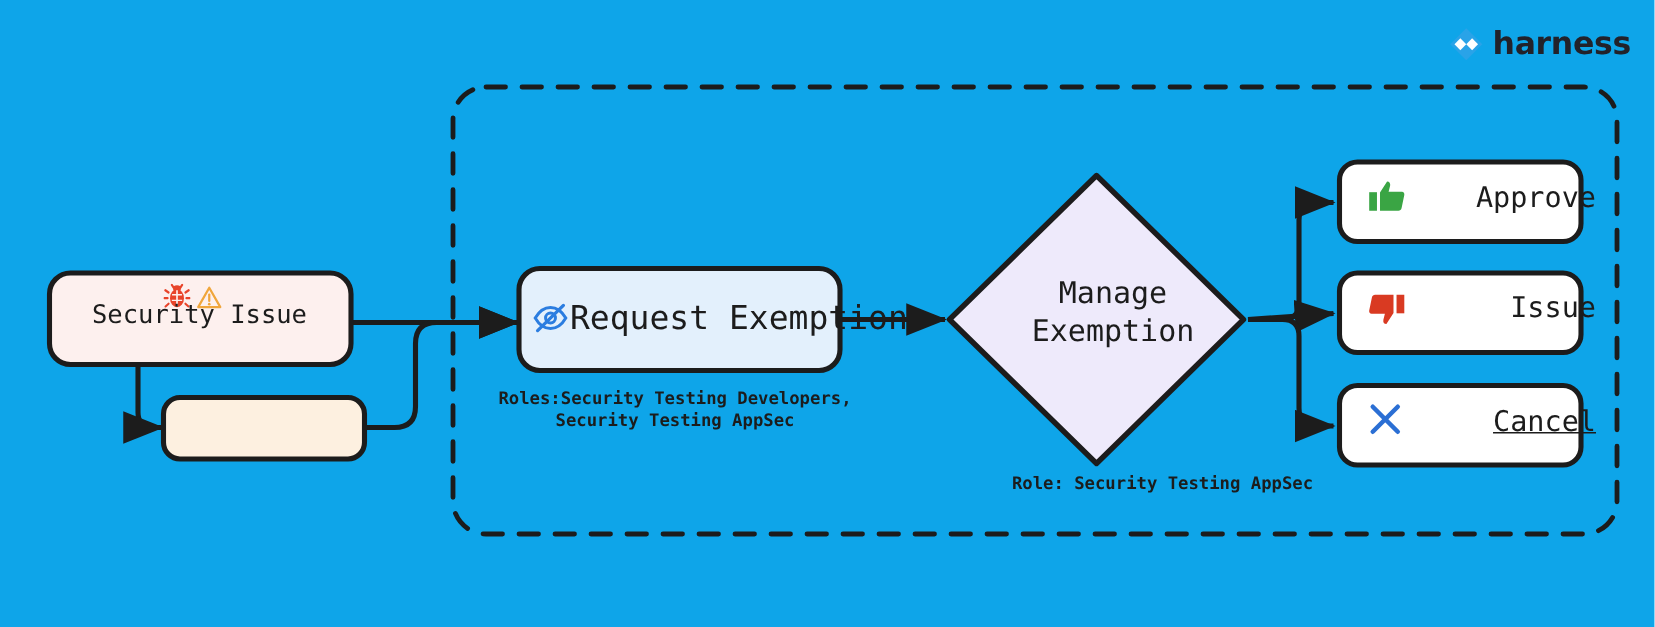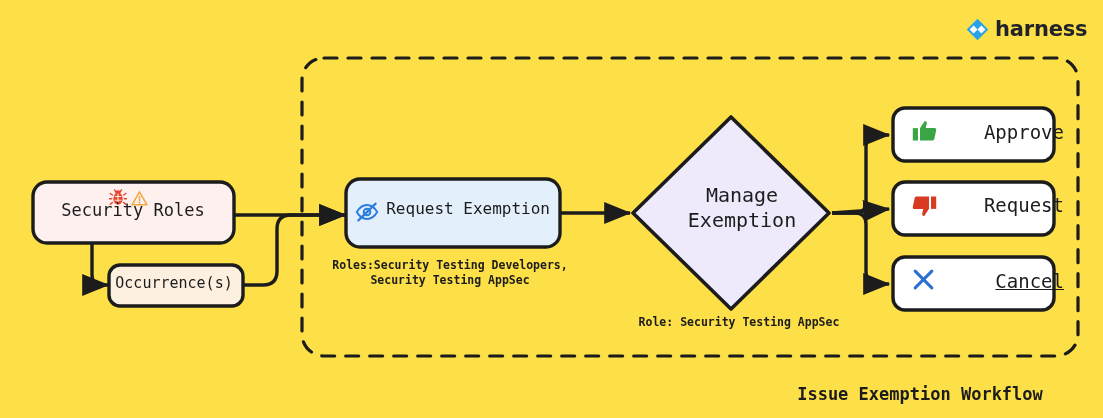--- a/index.html
+++ b/index.html
@@ -7,21 +7,21 @@
     padding: 0;
     background: #ffffff;
   }
   body {
     font-family: "DejaVu Sans Mono", "Liberation Mono", monospace;
   }
   #canvas {
     position: relative;
     width: 1103px;
     height: 418px;
-    background: #fde047;
+    background: #0ea5e9;
     overflow: hidden;
   }
   #diagram-svg {
     position: absolute;
     left: 0;
     top: 0;
     width: 1103px;
     height: 418px;
   }
   
@@ -54,21 +54,21 @@
   .n-security {
     left: 32px; top: 200px; width: 202px;
     font-size: 17px;
   }
   .n-occurrence {
     left: 104px; top: 274px; width: 140px;
     font-size: 15px;
   }
   .n-request {
     left: 380px; top: 199px; width: 170px;
-    font-size: 16px; text-align: right;
+    font-size: 22px; text-align: right;
   }
   .n-manage {
     left: 662px; top: 183px; width: 160px;
     font-size: 20px;
   }
   .n-approve, .n-reject, .n-cancel {
     font-size: 19px; text-align: right; width: 120px;
   }
   .n-approve { left: 944px; top: 121px; }
   .n-reject  { left: 944px; top: 194px; }
@@ -81,21 +81,21 @@
     font-weight: bold;
     color: #1c1c1c;
     text-align: center;
     white-space: pre;
     line-height: 1.3;
   }
   .cap-roles {
     left: 326px; top: 258px; width: 248px; font-size: 11.5px;
   }
   .cap-role-manage {
-    left: 620px; top: 315px; width: 238px; font-size: 11.5px;
+    left: 656px; top: 315px; width: 238px; font-size: 11.5px;
   }
   .cap-title {
     left: 760px; top: 383px; width: 320px;
     font-size: 17px; font-weight: bold; text-align: center;
   }
   
   .node-icon { position: absolute; }
   .ic-bug      { left: 109px; top: 189px; }
   .ic-warn     { left: 131px; top: 190px; }
   .ic-eyeslash { left: 355px; top: 200px; }
@@ -210,27 +210,25 @@
     </svg>
   </span>
 
   <span class="node-icon ic-xmark">
     <svg width="25" height="25" viewBox="0 0 24 24" xmlns="http://www.w3.org/2000/svg">
       <line x1="4" y1="4" x2="20" y2="20" stroke="#2b6fd4" stroke-width="2.9" stroke-linecap="round"></line>
       <line x1="20" y1="4" x2="4" y2="20" stroke="#2b6fd4" stroke-width="2.9" stroke-linecap="round"></line>
     </svg>
   </span>
 
-  <div class="node-label n-security">Security Roles</div>
-  <div class="node-label n-occurrence">Occurrence(s)</div>
+  <div class="node-label n-security">Security Issue</div>
   <div class="node-label n-request">Request Exemption</div>
   <div class="node-label n-manage">Manage
 Exemption</div>
   <div class="node-label n-approve">Approve</div>
-  <div class="node-label n-reject">Request</div>
+  <div class="node-label n-reject">Issue</div>
   <div class="node-label n-cancel">Cancel</div>
 
   <div class="caption cap-roles">Roles:Security Testing Developers,
 Security Testing AppSec</div>
   <div class="caption cap-role-manage">Role: Security Testing AppSec</div>
-  <div class="caption cap-title">Issue Exemption Workflow</div>
 
 </div>
 
 </body></html>

